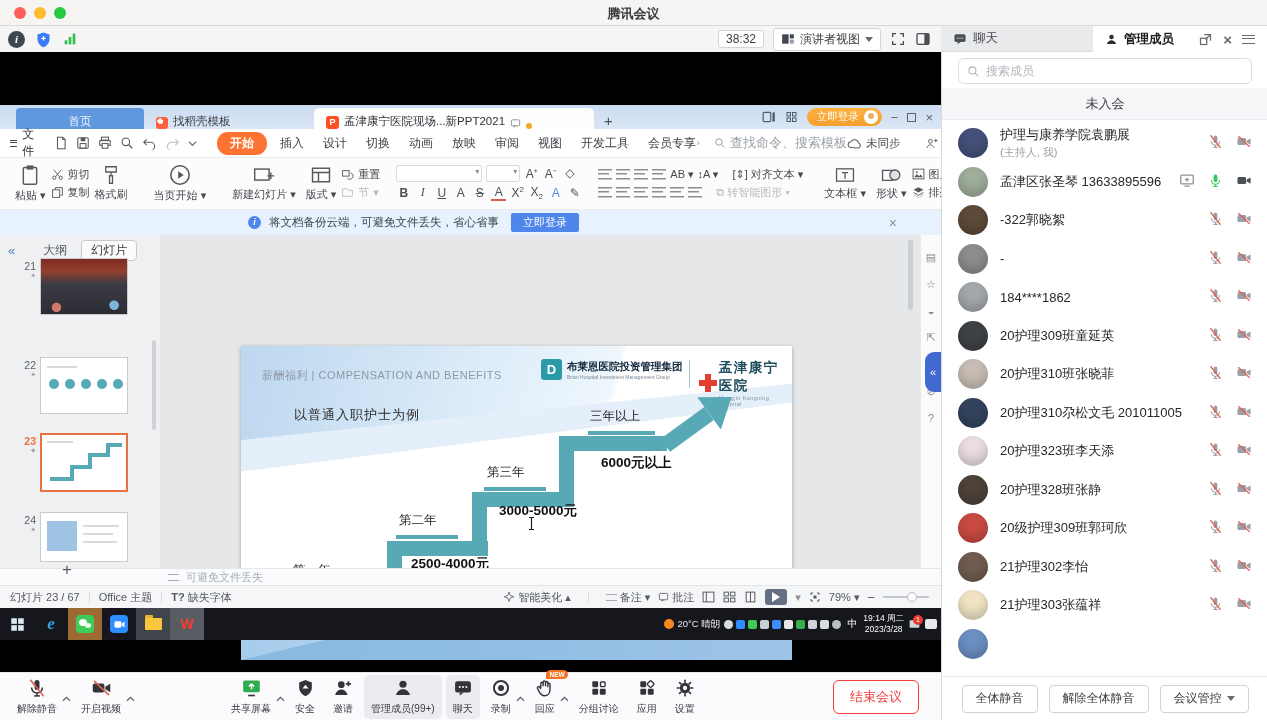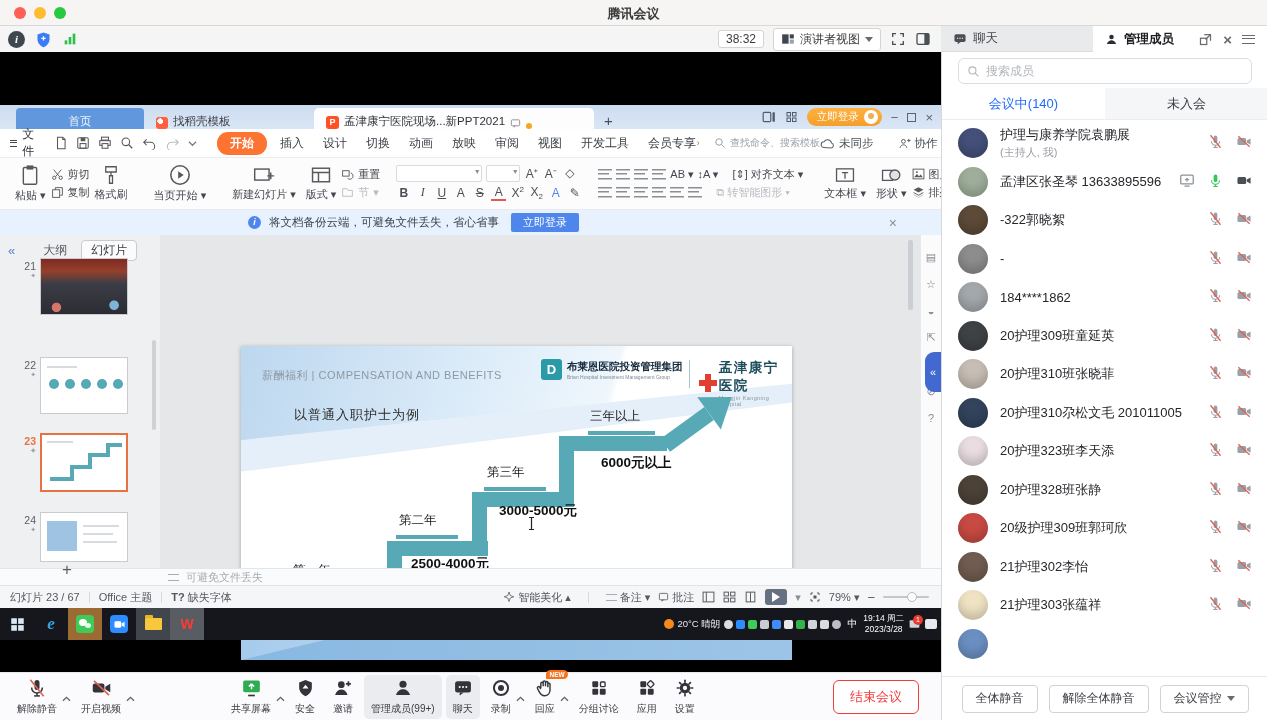--- a/index.html
+++ b/index.html
@@ -56,21 +56,21 @@
 
   .wmenu { position:absolute; left:0; top:24px; width:941px; height:29px; background:#fff; border-bottom:1px solid #ececee; display:flex; align-items:center; }
   .wfile { display:flex; align-items:center; gap:5px; padding:0 10px 0 10px; font-size:12px; color:#34373c; }
   .fbars { width:11px; height:7px; border-top:1.3px solid #44474d; border-bottom:1.3px solid #44474d; position:relative;}
   .fbars:after{content:"";position:absolute;left:0;right:0;top:1.9px;border-top:1.3px solid #44474d;}
   .qicons { display:flex; align-items:center; gap:8px; padding:0 6px; }
   .wmenu-items { display:flex; align-items:center; gap:7px; margin-left:14px; }
   .wmenu-item { font-size:12px; color:#3c4046; padding:2px 6px; white-space:nowrap; }
   .wmenu-item.active { background:#fd7332; color:#fff; border-radius:11px; padding:3px 13px; font-weight:bold; }
   .vip-arrow { display:inline-block; transform:scale(.8); color:#b08433; }
-  .wsearch { display:flex; align-items:center; gap:4px; margin-left:8px; color:#9aa0a8; font-size:10px; white-space:nowrap; }
+  .wsearch { display:flex; align-items:center; gap:4px; margin-left:8px; color:#9aa0a8; font-size:13px; white-space:nowrap; }
   .wmenu-right { margin-left:auto; display:flex; align-items:center; gap:24px; padding-right:10px; color:#4a4e55; font-size:11.5px; white-space:nowrap; }
   .mr-item { display:flex; align-items:center; gap:4px; }
   .vdots { font-size:13px; color:#6a6e75; letter-spacing:0; }
 
   .wribbon { position:absolute; left:0; top:53px; width:941px; height:52px; background:#fcfcfd; border-bottom:1px solid #e9eaec; display:flex; align-items:stretch; padding:3px 0 4px 4px; }
   .rgroup { display:flex; align-items:center; padding:0 6px; }
   .rsep { width:1px; background:#e7e8ea; margin:4px 2px; }
   .rbig { display:flex; flex-direction:column; align-items:center; justify-content:center; gap:2px; padding:0 5px; font-size:11px; color:#44484e; white-space:nowrap; }
   .rsmall-col { display:flex; flex-direction:column; justify-content:center; gap:3px; }
   .rsmall { display:flex; align-items:center; gap:4px; font-size:11px; color:#44484e; white-space:nowrap; }
@@ -962,21 +962,20 @@
 
   <div class="panel">
     <div class="psearch">
       <svg width="13" height="13" viewBox="0 0 24 24">
           <circle cx="10" cy="10" r="6.5" fill="none" stroke="#b3b6bc" stroke-width="2"></circle>
           <path d="M15 15l6 6" stroke="#b3b6bc" stroke-width="2"></path>
         </svg>
       <input type="text" placeholder="搜索成员" style="">
     </div>
     <div class="psubtabs">
-      <div class="psub active">会议中(140)</div>
       <div class="psub idle">未入会</div>
     </div>
     <div class="plist" id="member-list">
         <div class="mrow">
           <div class="avatar" style="background:#44507a"></div>
           <div class="mtext">
             <div class="mname">护理与康养学院袁鹏展</div>
             <div class="msub">(主持人, 我)</div>
           </div>
           <div class="mstates">

